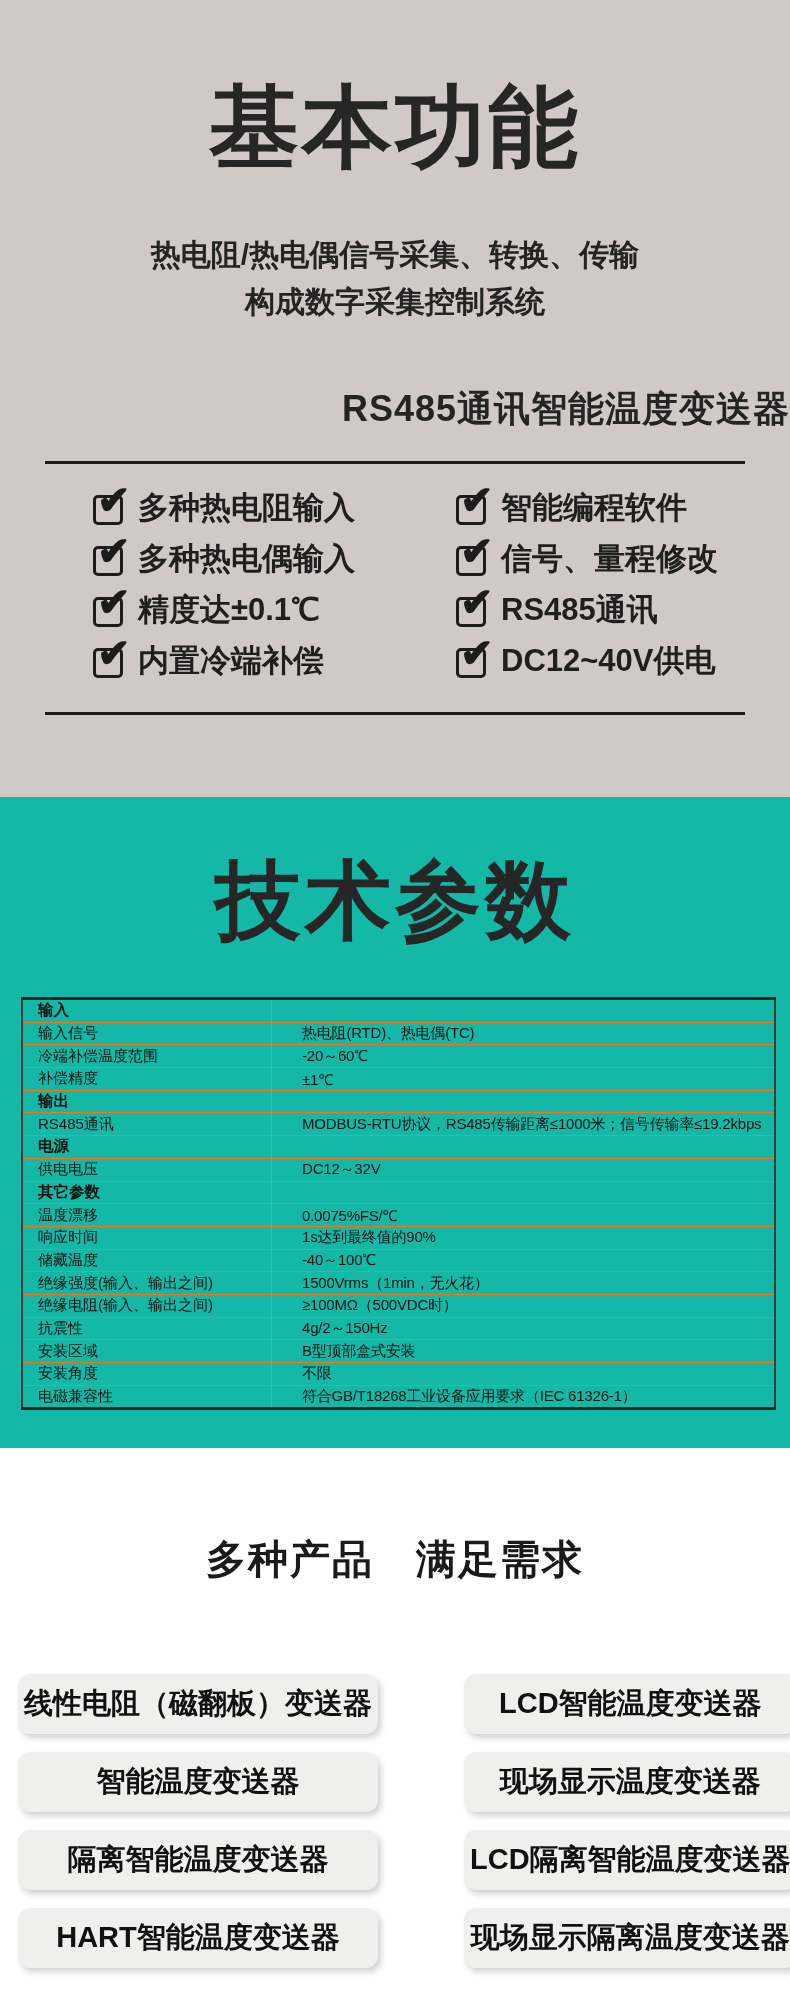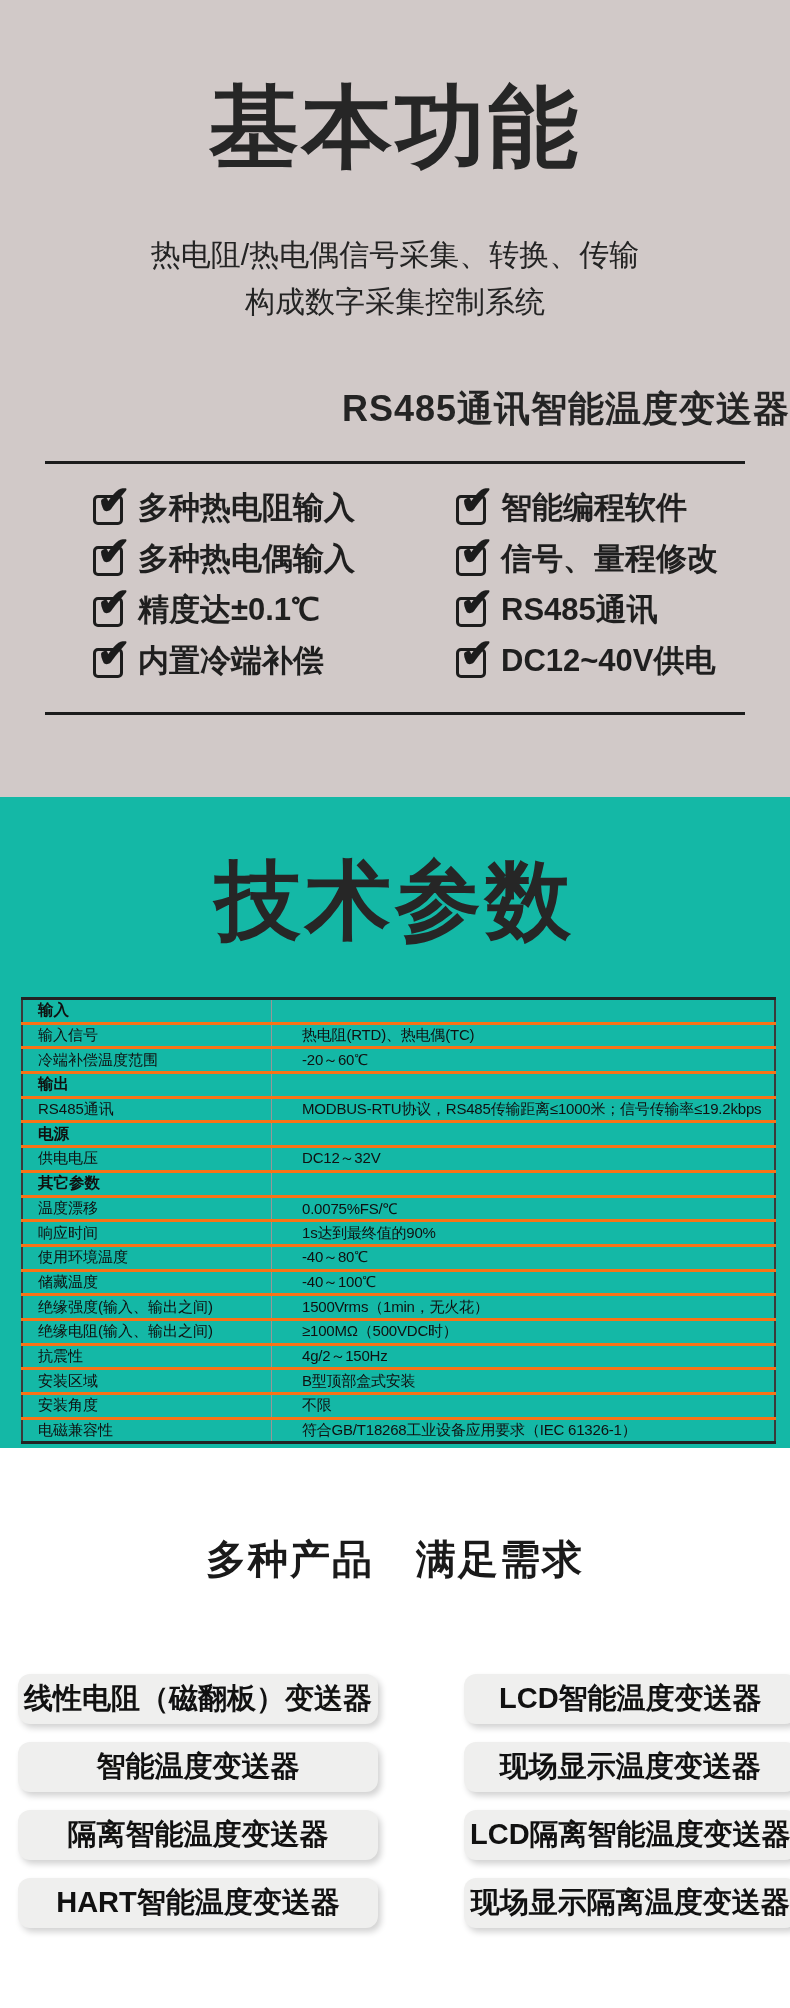--- a/index.html
+++ b/index.html
@@ -8,21 +8,21 @@
     background:#ffffff; overflow:hidden;
     font-family:"Liberation Sans", sans-serif; color:#1f1f1f;
   }
   
   .hero { height:797px; background:#d1c9c8; }
   .hero-title {
     margin:0; padding-top:80px; text-align:center;
     font-size:90px; line-height:95px; font-weight:900; letter-spacing:3px; color:#262626;
   }
   .hero-sub { margin-top:56px; text-align:center; }
-  .hero-sub p { margin:0; font-size:30px; line-height:47px; font-weight:400; color:#242424; }
+  .hero-sub p { margin:0; font-size:30px; line-height:47px; font-weight:700; color:#242424; }
   .product-heading {
     margin:62px 0 0 0; text-align:right;
     font-size:36px; line-height:44px; font-weight:800; color:#242424; letter-spacing:1px;
   }
   .rule { width:700px; height:3px; background:#1c1c1c; margin:30px auto 0; }
   .rule-bottom { margin-top:26px; }
   .features { width:700px; margin:18px auto 0; display:flex; }
   .feat-col-left  { width:355px; padding-left:48px; box-sizing:border-box; }
   .feat-col-right { flex:1; padding-left:56px; box-sizing:border-box; }
   .feat-item { height:51px; display:flex; align-items:center; gap:15px; }
@@ -40,38 +40,38 @@
   .specs-title {
     margin:0; padding-top:56px; text-align:center;
     font-size:86px; line-height:94px; font-weight:900; letter-spacing:4px; color:#262626;
   }
   .spec-table {
     width:755px; margin:50px 0 12px 21px; border-collapse:collapse;
     border:2px solid #3a3a3a; border-top:3px solid #232323; border-bottom:3px solid #232323;
   }
   .spec-table td {
     height:21.7px; padding:0; font-size:15px; color:#101010;
-    border-top:3px solid #f97316; vertical-align:middle;
+    border-top:1px solid #f97316; vertical-align:middle;
   }
   .spec-table tr:first-child td { border-top:none; }
   .spec-table td.c-label { width:233px; border-right:1px solid #979797; padding-left:15px; white-space:nowrap; }
   .spec-table td.c-value { padding-left:30px; white-space:nowrap; letter-spacing:-0.2px; }
   .spec-table tr.is-header td.c-label { font-weight:bold; font-size:15.5px; }
   
   .products { height:560px; background:#ffffff; }
   .products-title {
     margin:0; padding-top:78px; text-align:center;
     font-size:40px; line-height:66px; font-weight:900; letter-spacing:2px; color:#1a1a1a;
   }
   .product-grid {
     margin-top:82px; padding:0 20px 0 18px;
     display:grid; grid-template-columns:1fr 1fr; column-gap:86px; row-gap:18px;
   }
   .product-chip {
-    height:50px; background:#efefee; border-radius:12px;
+    height:60px; background:#efefee; border-radius:12px;
     box-shadow:3px 4px 6px rgba(0,0,0,0.18);
     display:flex; align-items:center; justify-content:center;
     font-size:29px; font-weight:600; color:#111; white-space:nowrap;
     border:none; font-family:inherit; cursor:pointer;
   }
 </style>
 </head>
 <body>
 
 <div class="page">
@@ -159,20 +159,24 @@
   <tr>
     <td class="c-label">输入信号</td>
     <td class="c-value">热电阻(RTD)、热电偶(TC)</td>
   </tr>
 
   <tr>
     <td class="c-label">冷端补偿温度范围</td>
     <td class="c-value">-20～60℃</td>
   </tr>
 
+  <tr>
+    <td class="c-label">补偿精度</td>
+    <td class="c-value">±1℃</td>
+  </tr>
 
   <tr class="is-header">
     <td class="c-label">输出</td>
     <td class="c-value"></td>
   </tr>
 
   <tr>
     <td class="c-label">RS485通讯</td>
     <td class="c-value">MODBUS-RTU协议，RS485传输距离≤1000米；信号传输率≤19.2kbps</td>
   </tr>
@@ -195,24 +199,20 @@
   <tr>
     <td class="c-label">温度漂移</td>
     <td class="c-value">0.0075%FS/℃</td>
   </tr>
 
   <tr>
     <td class="c-label">响应时间</td>
     <td class="c-value">1s达到最终值的90%</td>
   </tr>
 
-  <tr>
-    <td class="c-label">使用环境温度</td>
-    <td class="c-value">-40～80℃</td>
-  </tr>
 
   <tr>
     <td class="c-label">储藏温度</td>
     <td class="c-value">-40～100℃</td>
   </tr>
 
   <tr>
     <td class="c-label">绝缘强度(输入、输出之间)</td>
     <td class="c-value">1500Vrms（1min，无火花）</td>
   </tr>

